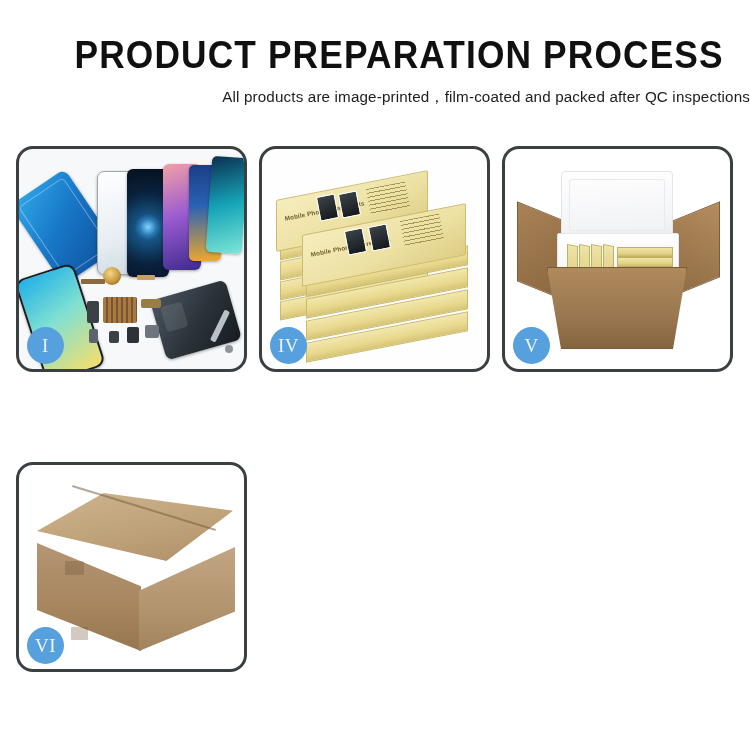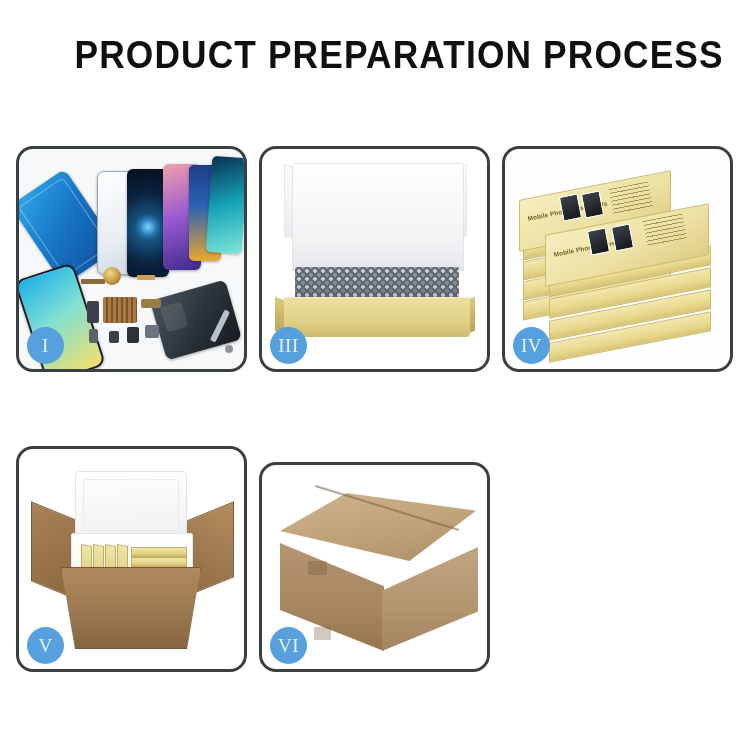--- a/index.html
+++ b/index.html
@@ -353,20 +353,21 @@
   }
   .p6 .tab{
     position:absolute; background: rgba(105,80,50,.30); border-radius:1px;
   }
 </style>
 </head>
 <body>
 
 <div class="header">
   <h1 class="page-title">PRODUCT PREPARATION PROCESS</h1>
+  <p class="page-subtitle">All products are image-printed，film-coated and packed after QC inspections</p>
 </div>
 
 <div class="grid">
 
   <div class="panel p1">
     <div class="panel-stage">
       <div class="scr s-blue"></div>
       <div class="scr s-glass"></div>
       <div class="scr s-dark"></div>
       <div class="scr s-purple"></div>
@@ -384,32 +385,20 @@
       <div class="flex" style="left:90px;top:182px;width:10px;height:12px;"></div>
       <div class="flex" style="left:108px;top:178px;width:12px;height:16px;background:#2c3238;"></div>
       <div class="flex" style="left:126px;top:176px;width:14px;height:13px;background:#6d7680;"></div>
       <div class="flex" style="left:198px;top:160px;width:6px;height:34px;background:#b9c0c7;transform:rotate(26deg);"></div>
       <div class="flex" style="left:206px;top:196px;width:8px;height:8px;background:#8d949b;border-radius:50%;"></div>
     </div>
     <div class="badge">I</div>
   </div>
 
 
-  <div class="panel p3">
-    <div class="panel-stage">
-      <div class="lid-fold-l"></div>
-      <div class="lid-fold-r"></div>
-      <div class="lid-back"></div>
-      <div class="foam"></div>
-      <div class="tray-l"></div>
-      <div class="tray-r"></div>
-      <div class="tray"></div>
-    </div>
-    <div class="badge">III</div>
-  </div>
 
   <div class="panel p4">
     <div class="panel-stage">
 
       <div class="stk" style="left:18px;top:78px;width:146px;height:17px;transform:skewY(-11deg);"></div>
       <div class="stk" style="left:18px;top:98px;width:146px;height:17px;transform:skewY(-11deg);"></div>
       <div class="stk" style="left:18px;top:118px;width:146px;height:17px;transform:skewY(-11deg);"></div>
       <div class="stk" style="left:18px;top:138px;width:146px;height:17px;transform:skewY(-11deg);"></div>
 
       <div class="stk" style="left:44px;top:112px;width:160px;height:18px;transform:skewY(-11deg);"></div>

